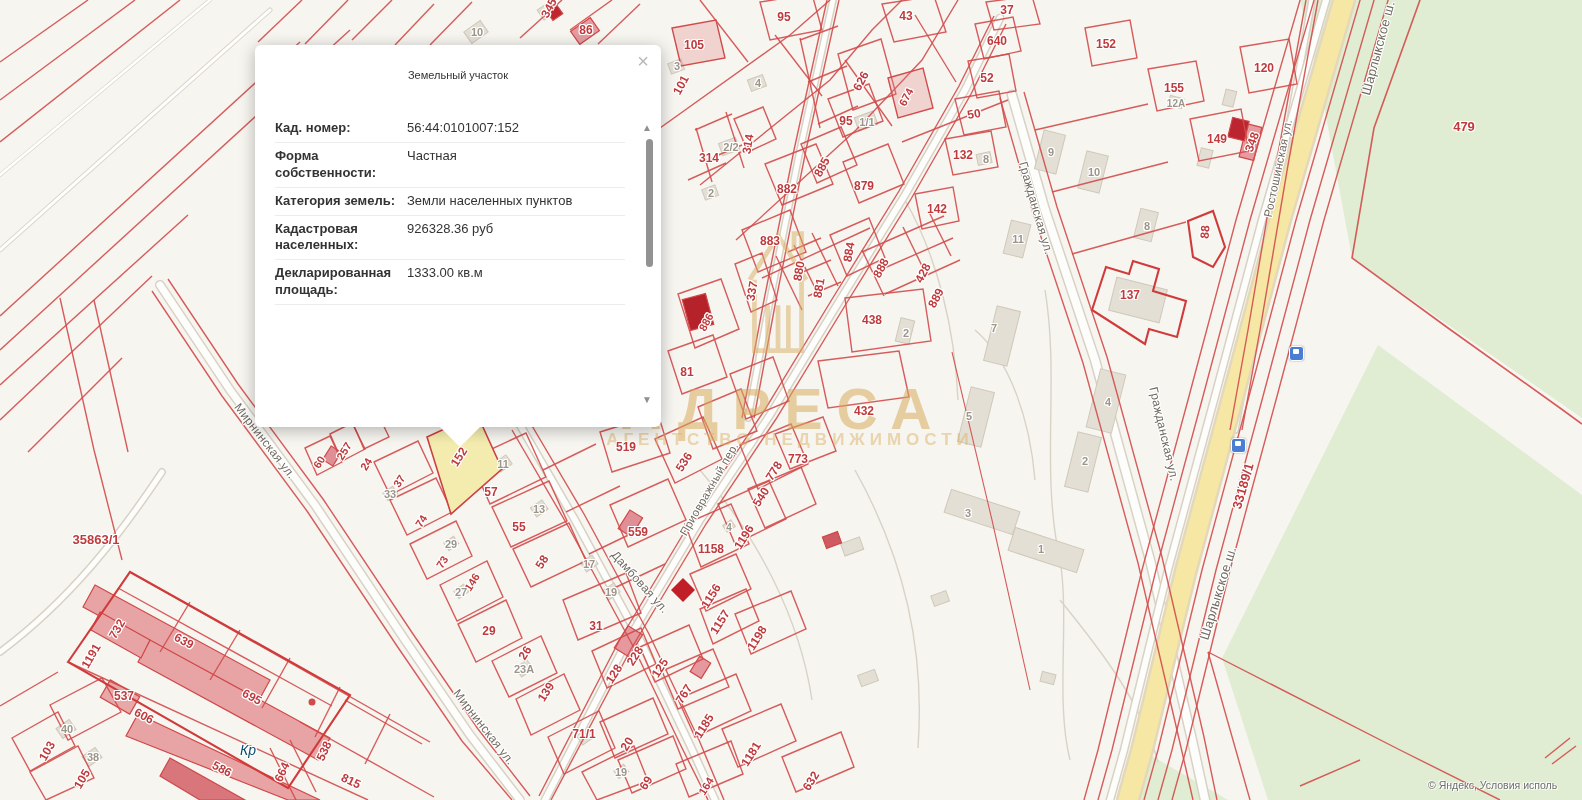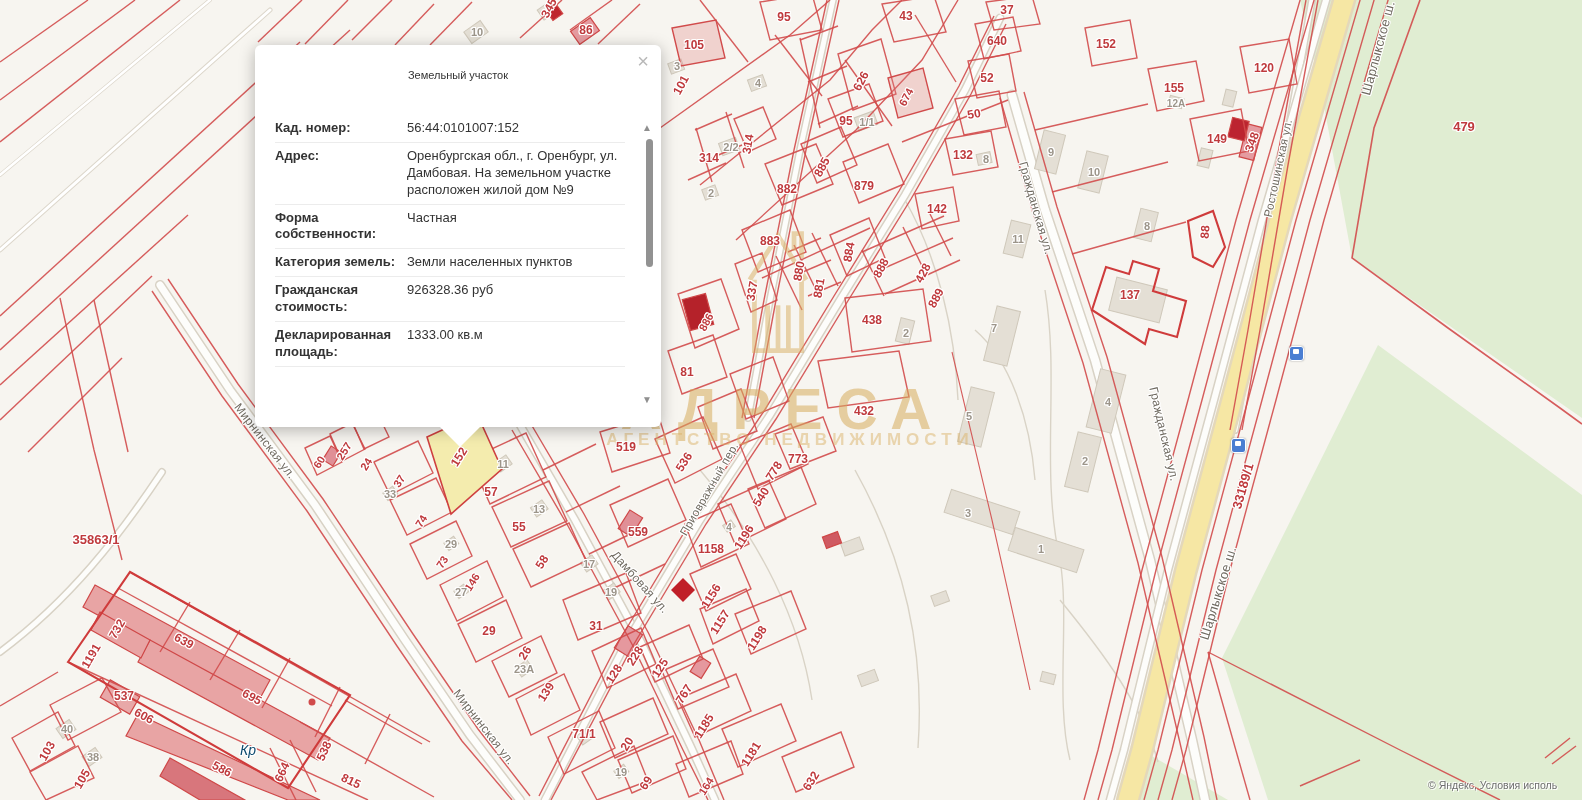--- a/index.html
+++ b/index.html
@@ -477,33 +477,29 @@
 
 <div class="popup">
   <div class="p-close">×</div>
   <div class="p-title">Земельный участок</div>
   <div class="p-rows">
     <div class="p-row">
       <div class="p-lab">Кад. номер:</div>
       <div class="p-val">56:44:0101007:152</div>
     </div>
     <div class="p-row">
-      <div class="p-lab">Адрес:</div>
-      <div class="p-val">Оренбургская обл., г. Оренбург, ул. Дамбовая. На земельном участке расположен жилой дом №9</div>
-    </div>
-    <div class="p-row">
       <div class="p-lab">Форма собственности:</div>
       <div class="p-val">Частная</div>
     </div>
     <div class="p-row">
       <div class="p-lab">Категория земель:</div>
       <div class="p-val">Земли населенных пунктов</div>
     </div>
     <div class="p-row">
-      <div class="p-lab">Гражданская стоимость:</div>
+      <div class="p-lab">Кадастровая населенных:</div>
       <div class="p-val">926328.36 руб</div>
     </div>
     <div class="p-row">
       <div class="p-lab">Декларированная площадь:</div>
       <div class="p-val">1333.00 кв.м</div>
     </div>
   </div>
   <div class="sb-btn sb-up">▲</div>
   <div class="sb-thumb"></div>
   <div class="sb-btn sb-dn">▼</div>

